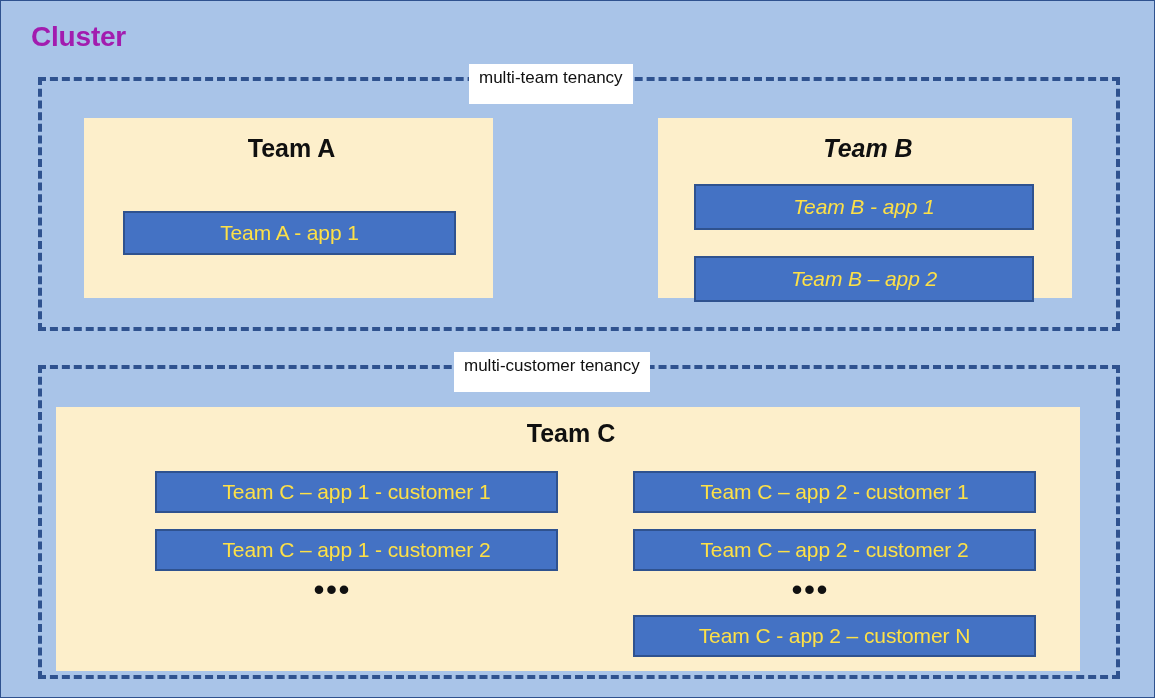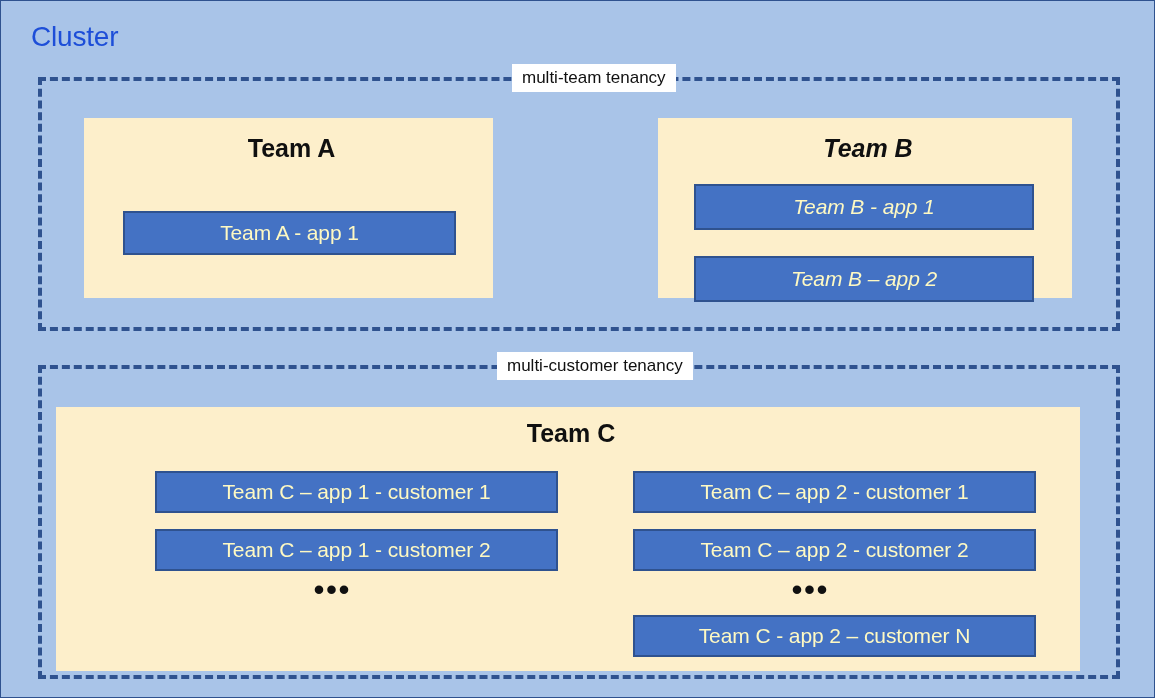--- a/index.html
+++ b/index.html
@@ -20,22 +20,22 @@
     border: 1px solid #2F528F;
     overflow: hidden;
   }
 
   
   .cluster-title {
     position: absolute;
     left: 30px;
     top: 20px;
     font-size: 28px;
-    font-weight: normal;
-    color: #1d4ed8;
+    font-weight: bold;
+    color: #a21caf;
     letter-spacing: -0.2px;
     white-space: nowrap;
   }
 
   
   .tenancy-box {
     position: absolute;
     border: 4px dashed #2F528F;
     box-sizing: border-box;
     background: transparent;
@@ -52,26 +52,25 @@
     width: 1082px;
     height: 314px;
   }
 
   .tenancy-label {
     position: absolute;
     background: #FFFFFF;
     color: #101010;
     font-size: 17px;
     line-height: 28px;
-    height: 28px;
+    height: 40px;
     padding: 0 10px;
     white-space: nowrap;
     text-align: center;
     z-index: 5;
-    margin-left: 43px;
   }
   #label-multi-team {
     left: 468px;
     top: 63px;
   }
   #label-multi-customer {
     left: 453px;
     top: 351px;
   }
 
@@ -115,21 +114,21 @@
   #team-a-box .team-title { top: 16px; }
   #team-b-box .team-title { top: 16px; }
   #team-c-box .team-title { top: 12px; }
 
   
   .app-box {
     position: absolute;
     background: #4472C4;
     border: 2px solid #2F528F;
     box-sizing: border-box;
-    color: #fef9c3;
+    color: #fde047;
     font-size: 21px;
     display: flex;
     align-items: center;
     justify-content: center;
     white-space: nowrap;
     letter-spacing: -0.1px;
   }
 
   
   #team-a-app-1 {

